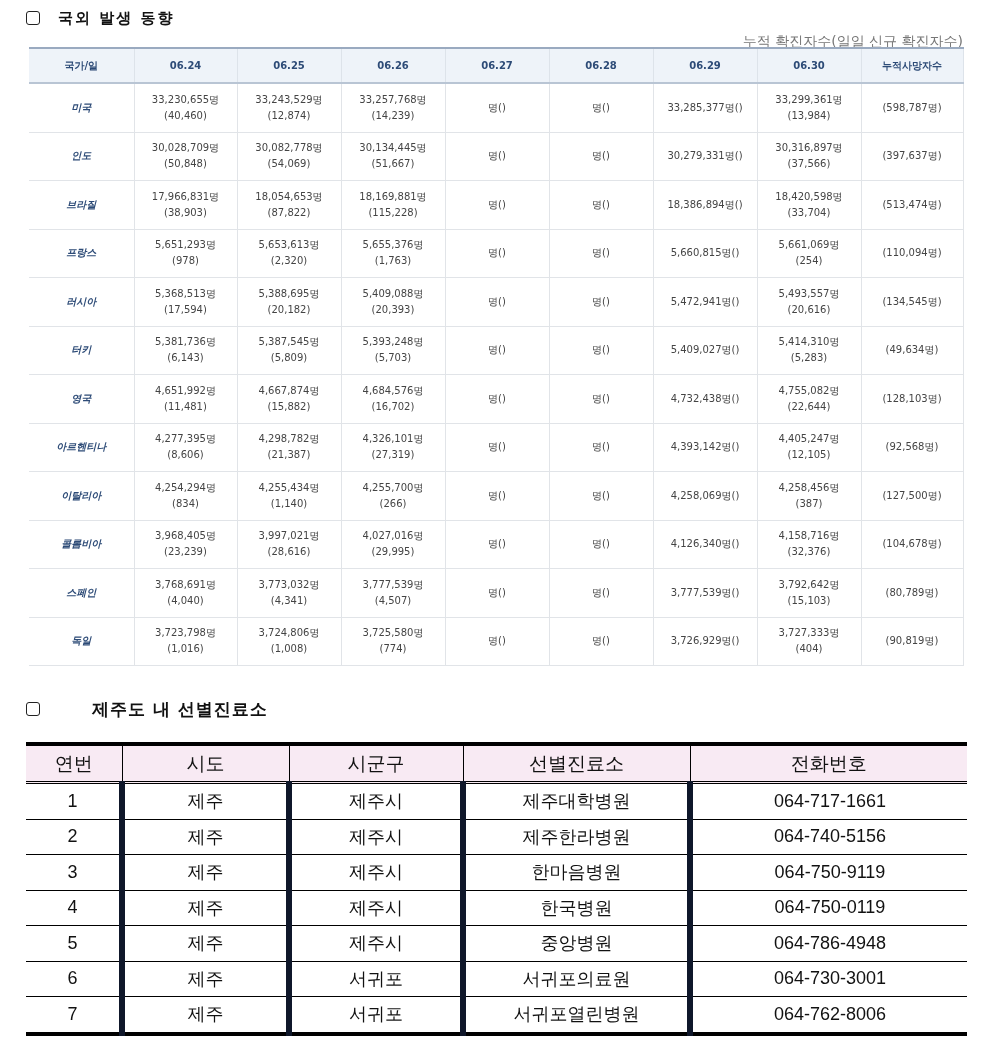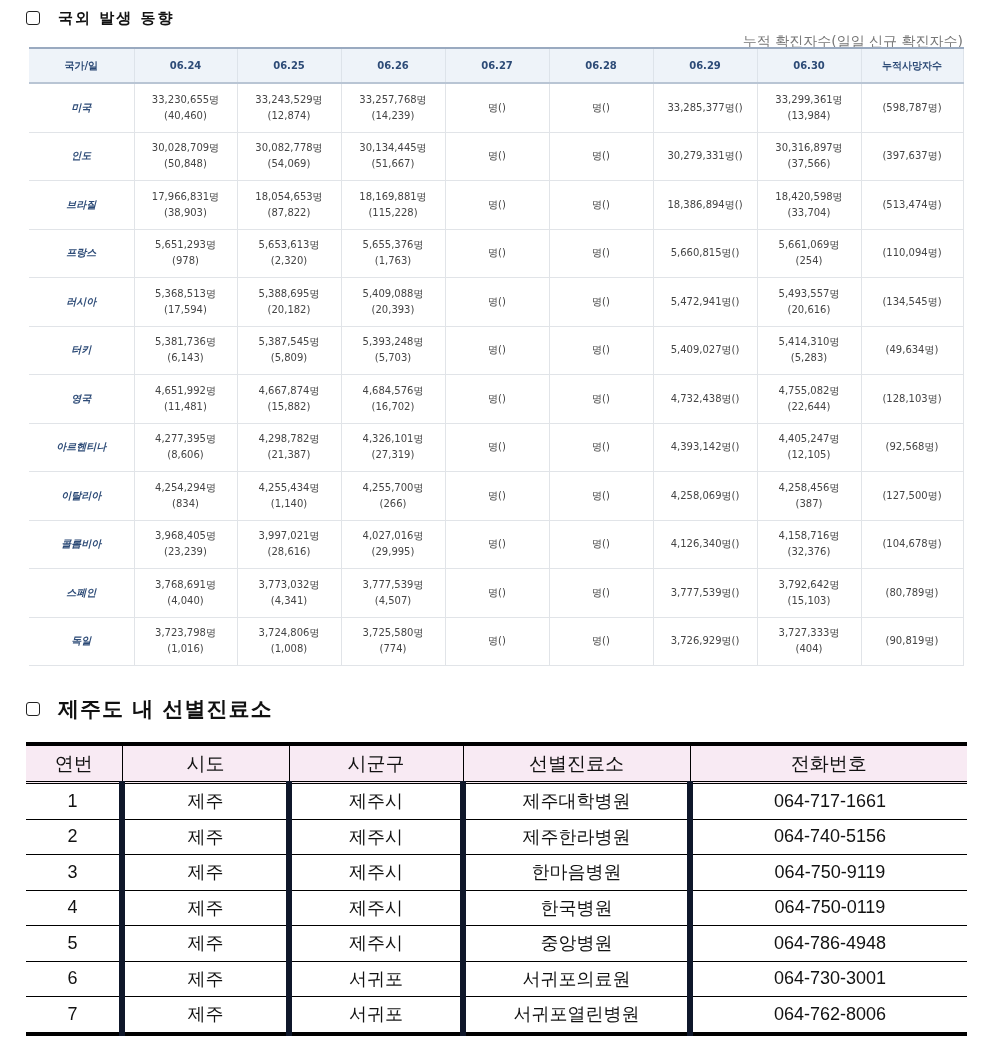--- a/index.html
+++ b/index.html
@@ -4,21 +4,21 @@
 <style>
   html, body { margin: 0; padding: 0; background: #ffffff; }
   body { width: 988px; height: 1045px; position: relative; overflow: hidden;
          font-family: "DejaVu Sans", "Liberation Sans", sans-serif; color: #333; }
 
   .section-title { position: absolute; left: 26px; display: flex; align-items: center;
                    font-weight: bold; color: #111; }
   .section-title .box { width: 14px; height: 14px; border: 1.6px solid #222; border-radius: 3px;
                         margin-right: 18px; box-sizing: border-box; }
   #t1 { top: 4px; height: 28px; font-size: 15px; letter-spacing: 2px; }
-  #t2 { top: 695px; height: 28px; font-size: 21px; letter-spacing: 1px; }
+  #t2 { top: 695px; height: 28px; font-size: 17px; letter-spacing: 1px; gap: 34px; }
 
   .note { position: absolute; right: 25px; top: 33px; font-size: 14px; color: #777; }
 
   
   table.world { position: absolute; left: 29px; top: 47px; width: 934px; border-collapse: collapse;
                 table-layout: fixed; font-size: 10px; }
   table.world th { background: #eef3f9; color: #2d4b77; font-weight: bold; height: 31px;
                    border-top: 2px solid #9aaac0; border-bottom: 2px solid #b9c5d4;
                    border-left: 1px solid #dde3ea; border-right: 1px solid #dde3ea; font-size: 10px; }
   table.world td { height: 47.5px; text-align: center; color: #444; border: 1px solid #e1e4e8;

